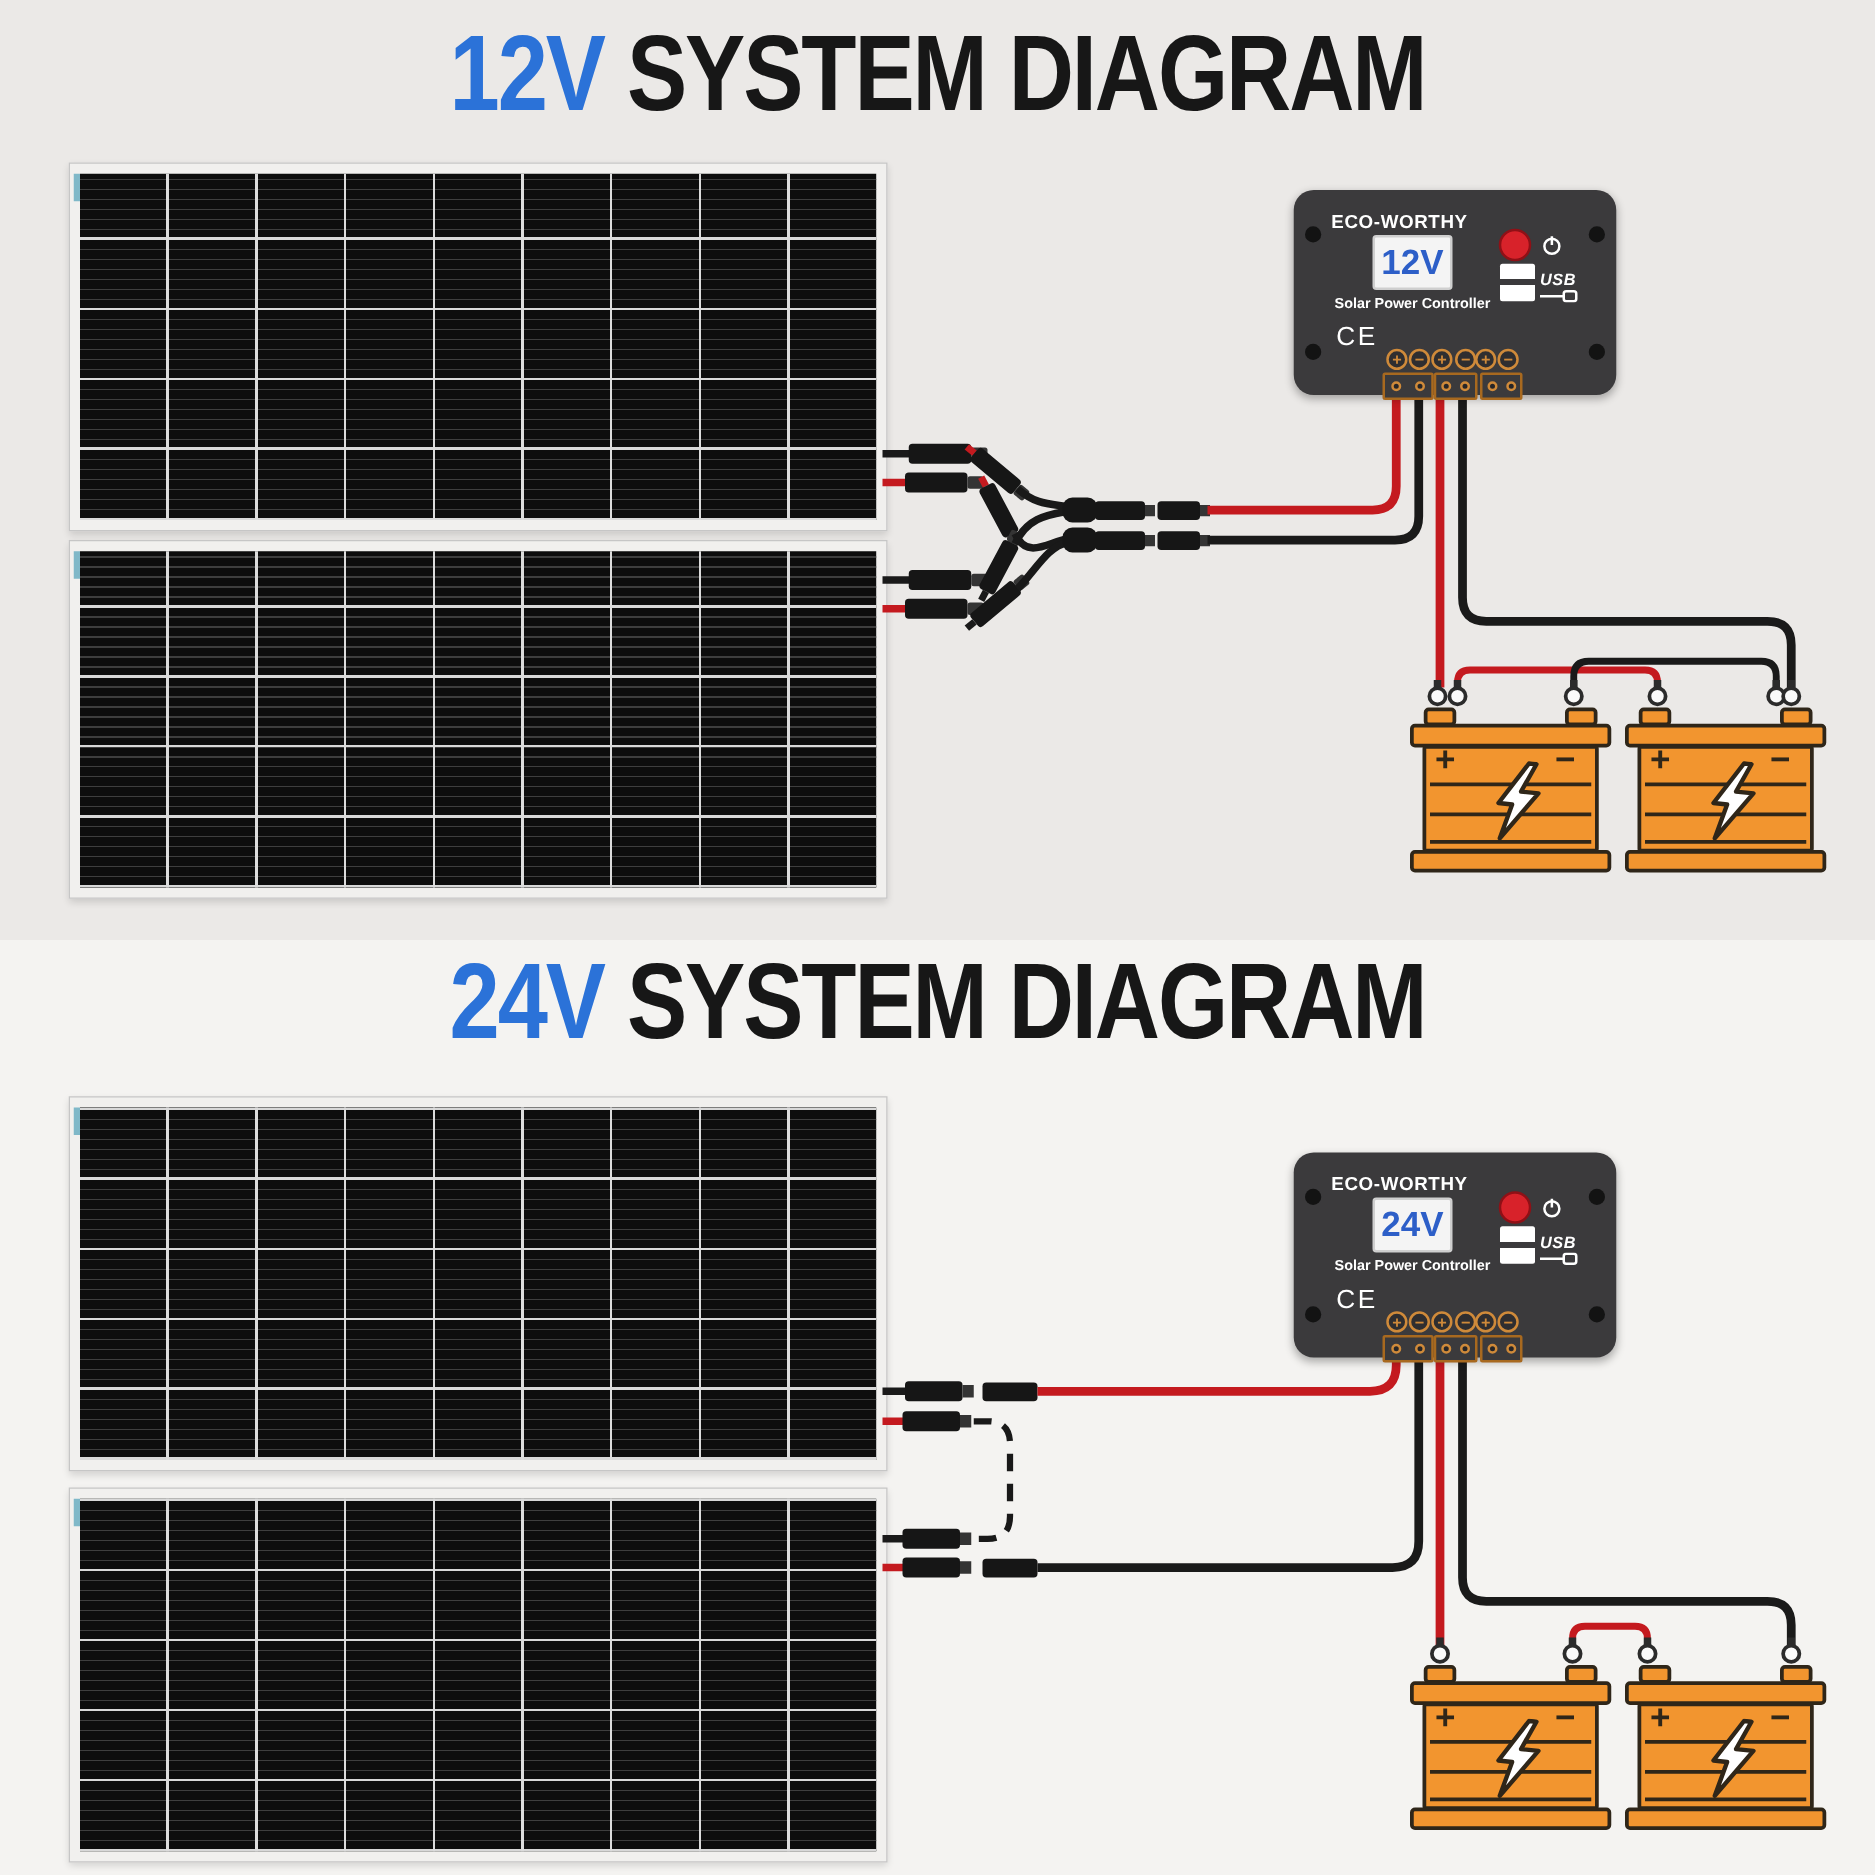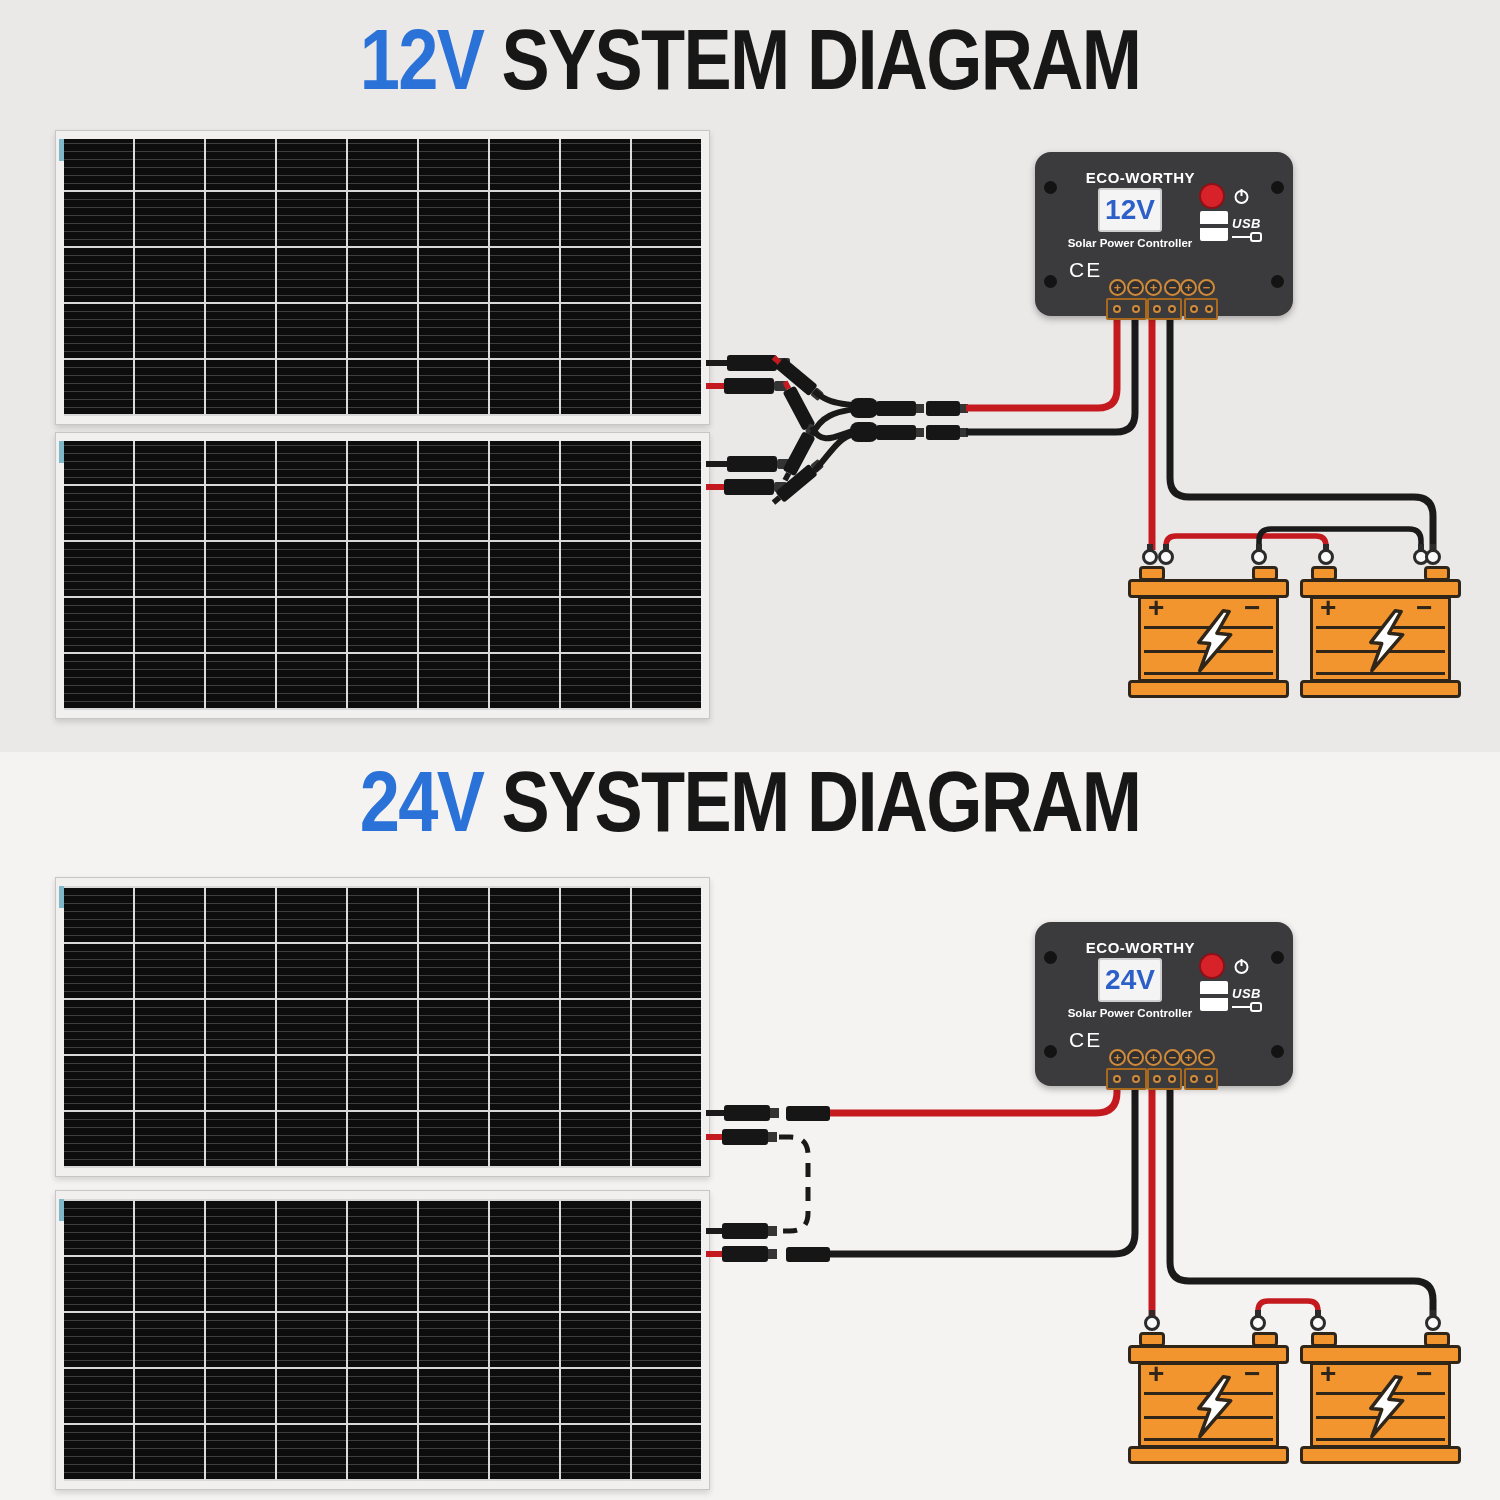--- a/index.html
+++ b/index.html
@@ -25,21 +25,21 @@
       repeating-linear-gradient(0deg, #d8d8d8 0 2px, rgba(0,0,0,0) 2px 56px),
       repeating-linear-gradient(0deg, #3e3e3e 0 1px, rgba(0,0,0,0) 1px 8px);}
   .plogo{position:absolute;left:3px;top:8px;width:5px;height:22px;background:#7fb8c8;}
 
   
   .controller{position:absolute;width:258px;height:164px;background:var(--ctrl);
               border-radius:16px;box-shadow:0 3px 7px rgba(0,0,0,.3);}
   .controller *{box-sizing:border-box;}
   .screw{position:absolute;width:13px;height:13px;border-radius:50%;background:#131313;}
   .s1{left:9px;top:29px;} .s2{left:9px;top:123px;} .s3{left:236px;top:29px;} .s4{left:236px;top:123px;}
-  .c-brand{position:absolute;left:30px;top:17px;width:130px;text-align:right;
+  .c-brand{position:absolute;left:30px;top:17px;width:130px;text-align:left;
            color:#fff;font-size:15px;font-weight:bold;letter-spacing:.5px;}
   .lcd{position:absolute;left:63px;top:36px;width:64px;height:44px;background:#f4f4f4;
        border:2px solid #cfcfcf;border-radius:3px;display:flex;align-items:center;
        justify-content:center;color:var(--lcd-blue);font-size:28px;font-weight:bold;}
   .c-label{position:absolute;left:20px;top:85px;width:150px;text-align:center;
            color:#fff;font-size:11.5px;font-weight:bold;}
   .ce{position:absolute;left:34px;top:106px;color:#fff;font-size:21px;letter-spacing:2px;}
   .btn-red{position:absolute;left:164px;top:31px;width:26px;height:26px;border-radius:50%;
            background:#d8222a;border:2px solid #8f1016;}
   .pwr{position:absolute;left:198px;top:36px;}

